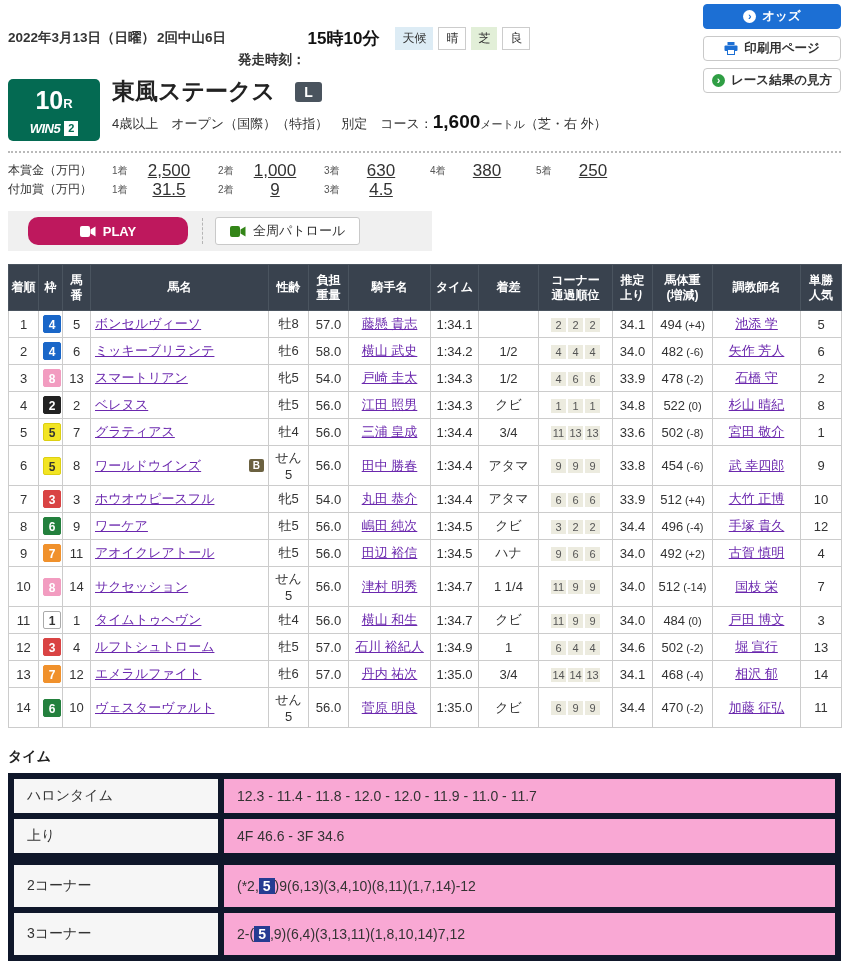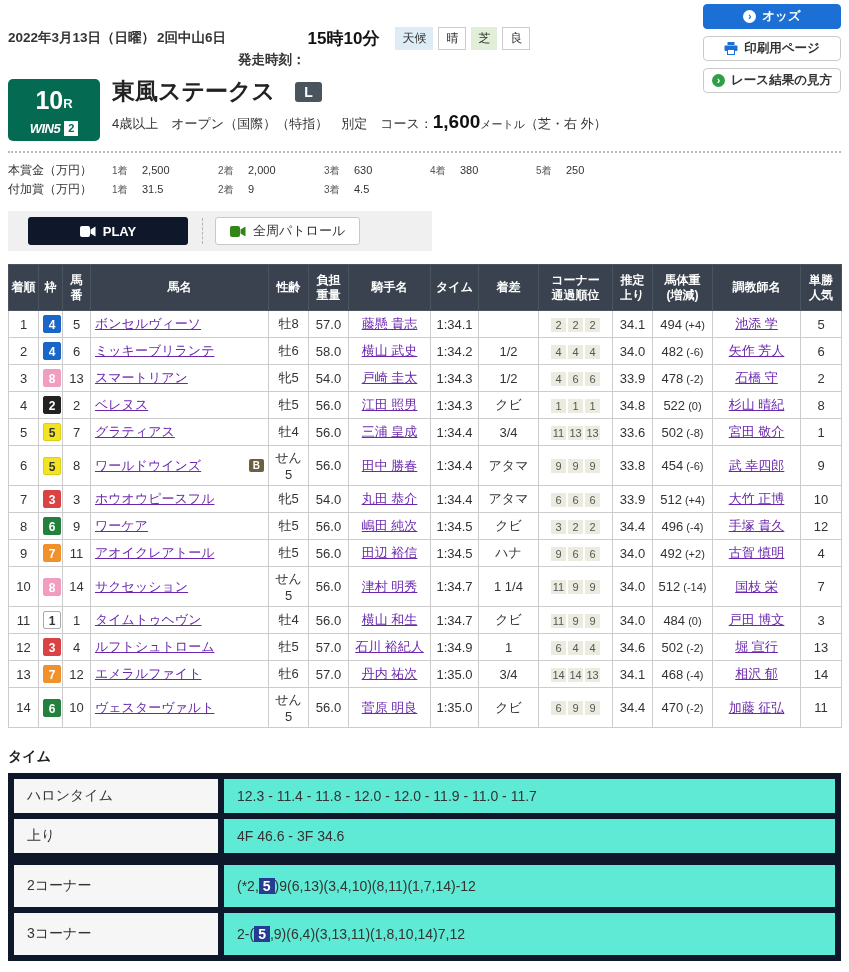--- a/index.html
+++ b/index.html
@@ -47,27 +47,27 @@
   .race-cond { margin-top: 7px; font-size: 13px; color: #333; }
   .race-cond .dist { font-size: 19px; font-weight: bold; color: #111; }
   .race-cond .sm { font-size: 11px; }
 
   .dotted-sep { border: none; border-top: 2px dotted #b9b9b9; margin: 10px 0 8px 0; }
 
   
   .prize-line { display: flex; align-items: baseline; font-size: 12px; color: #333; line-height: 19px; }
   .prize-label { width: 104px; flex: none; }
   .prize-rank { font-size: 10px; color: #555; width: 30px; text-align: left; }
-  .prize-val { width: 54px; text-align: left; margin-right: 22px; font-size: 11px; }
+  .prize-val { width: 54px; text-align: center; margin-right: 22px; font-size: 17px; text-decoration: underline; }
 
   
   .video-strip { margin-top: 12px; width: 424px; background: #f0f0f0; padding: 6px; display: flex; align-items: center; }
   .video-label { background: #fff; padding: 6px 15px; font-size: 13px; color: #333; }
-  .btn-play { margin-left: 14px; width: 160px; height: 28px; background: #0f172a; color: #fff; font-weight: bold;
-              border-radius: 3px; display: flex; align-items: center; justify-content: center; gap: 7px; cursor: pointer; font-size: 13px; }
+  .btn-play { margin-left: 14px; width: 160px; height: 28px; background: #be185d; color: #fff; font-weight: bold;
+              border-radius: 10px; display: flex; align-items: center; justify-content: center; gap: 7px; cursor: pointer; font-size: 13px; }
   .vdash { border-left: 1px dashed #b5b5b5; height: 26px; margin: 0 12px 0 14px; }
   .btn-patrol { background: #fff; border: 1px solid #c9c9c9; border-radius: 3px; height: 28px; padding: 0 14px;
                 display: flex; align-items: center; gap: 7px; color: #333; font-size: 13px; cursor: pointer; }
   .cam { flex: none; }
 
   
   table.results { border-collapse: collapse; table-layout: fixed; width: 833px; margin-top: 13px; }
   table.results th { background: #39424e; color: #fff; font-size: 12px; font-weight: bold;
                      border: 1px solid #4a545f; padding: 4px 2px; white-space: pre-line; line-height: 15px; height: 46px; }
   table.results td { border: 1px solid #ccc; padding: 3px 4px; height: 27px; font-size: 13px; color: #333; text-align: center; }
@@ -79,21 +79,21 @@
         font-weight: bold; font-size: 12px; border-radius: 2px; }
   .b-mark { background: #6b6140; color: #fff; font-size: 10px; font-weight: bold; padding: 1px 4px; border-radius: 2px; }
   .cbadge { display: inline-block; min-width: 15px; padding: 1px 1px; margin: 0 1px; background: #ecebdf; color: #555; font-size: 11px; }
   .wdiff { font-size: 11px; }
 
   
   .sec-title { font-size: 14px; font-weight: bold; color: #222; margin: 20px 0 7px 0; }
   table.info { border-collapse: collapse; width: 833px; }
   table.info td { border: 6px solid #0f172a; font-size: 14px; color: #333; }
   table.info td.lbl { width: 210px; background: #f6f6f6; padding: 8px 13px; }
-  table.info td.val { padding: 8px 13px; background: #5eead4; }
+  table.info td.val { padding: 8px 13px; background: #f9a8d4; }
   table.cnr td { padding: 5px 13px; }
   table.cnr td.lbl { padding: 12px 13px; }
   .cmark { display: inline-block; background: #253c92; color: #fff; font-weight: bold; padding: 0 4px; }
   .sm { font-size: 10px; }
 </style>
 </head>
 <body>
 
 <div class="page">
 
@@ -152,21 +152,21 @@
   </div>
 
   <hr class="dotted-sep">
 
   <div class="prize-line">
     <span class="prize-label">本賞金（万円）</span>
     <span id="prize-main" style="display:flex;">
         <span class="prize-rank">1着</span>
         <span class="prize-val">2,500</span>
         <span class="prize-rank">2着</span>
-        <span class="prize-val">2,000</span>
+        <span class="prize-val">1,000</span>
         <span class="prize-rank">3着</span>
         <span class="prize-val">630</span>
         <span class="prize-rank">4着</span>
         <span class="prize-val">380</span>
         <span class="prize-rank">5着</span>
         <span class="prize-val">250</span>
       </span>
   </div>
   <div class="prize-line">
     <span class="prize-label">付加賞（万円）</span>

